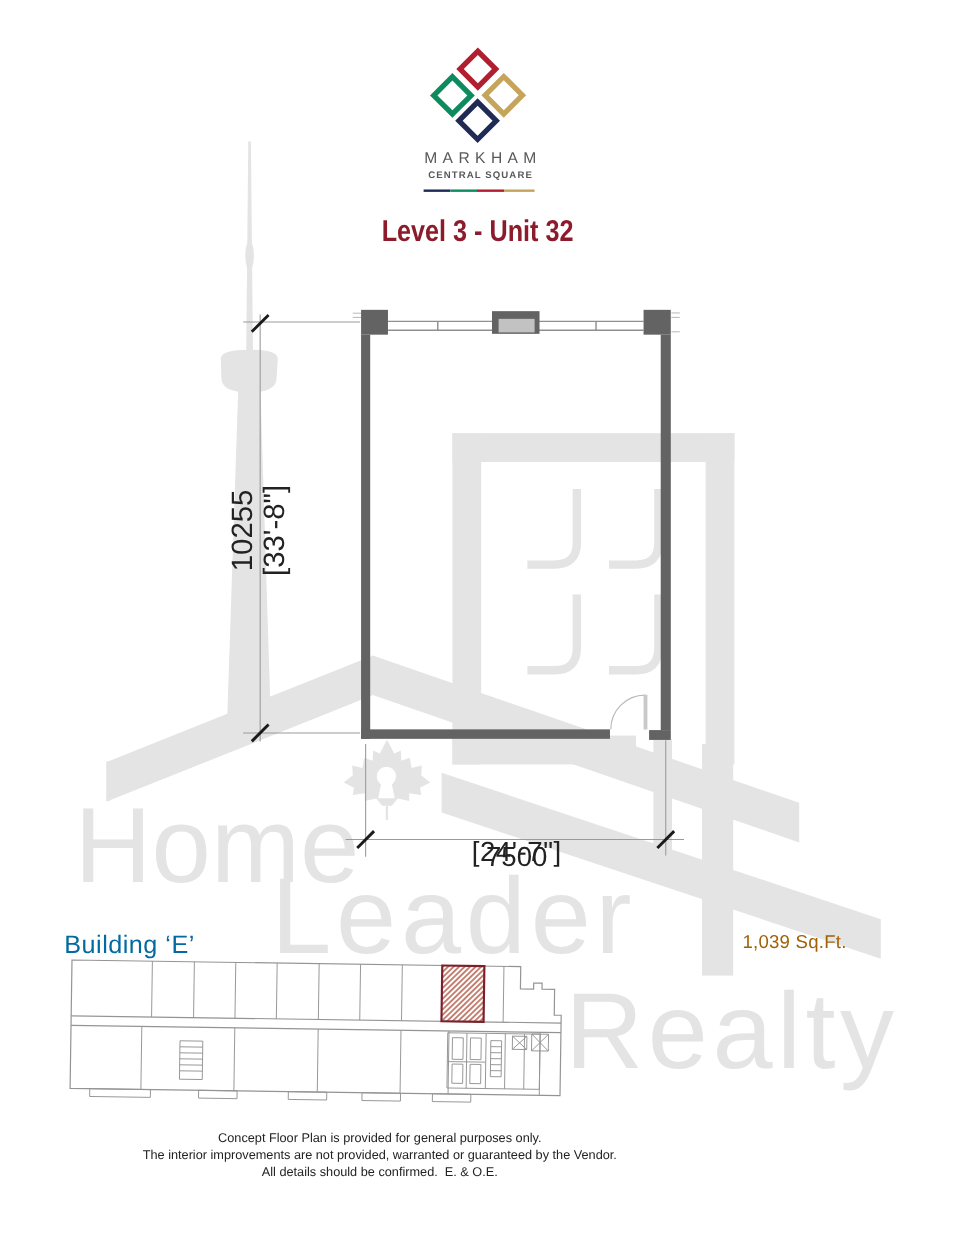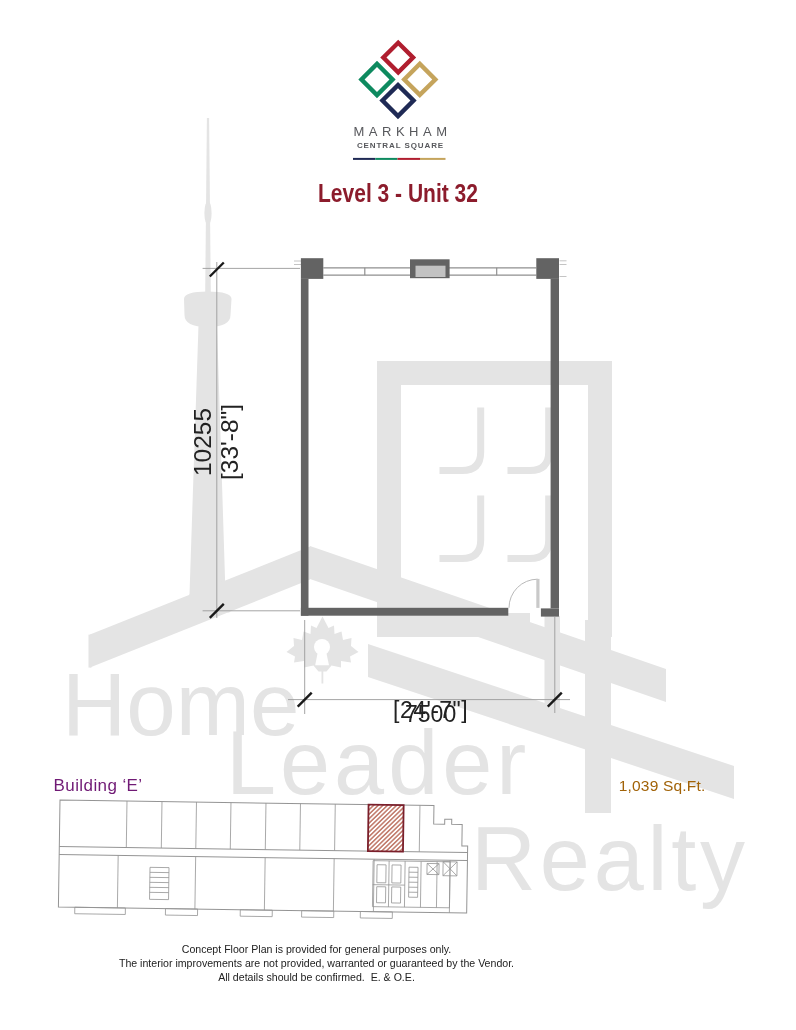--- a/index.html
+++ b/index.html
@@ -184,17 +184,17 @@
 
 <div class="t" style="left:4.5px;top:124px;width:796px;text-align:center;color:#57585c;font-size:13px;letter-spacing:4.5px;">MARKHAM</div>
 <div class="t" style="left:2.5px;top:141px;width:796px;text-align:center;color:#57585c;font-size:8px;font-weight:bold;letter-spacing:0.9px;">CENTRAL SQUARE</div>
 <div class="t" style="left:0;top:179px;width:796px;text-align:center;color:#8C1C2C;font-size:25px;font-weight:bold;transform:scaleX(0.84);">Level 3 - Unit 32</div>
 
 <div class="t" style="left:202.8px;top:442px;transform:translate(-50%,-50%) rotate(-90deg);color:#222;font-size:24.5px;">10255</div>
 <div class="t" style="left:229.8px;top:442px;transform:translate(-50%,-50%) rotate(-90deg);color:#222;font-size:24.5px;">[33'-8"]</div>
 <div class="t" style="left:430.6px;top:686px;transform:translate(-50%,-50%);color:#222;font-size:23px;margin-top:28px;">7500</div>
 <div class="t" style="left:430.6px;top:709.6px;transform:translate(-50%,-50%);color:#222;font-size:23px;letter-spacing:0.45px;">[24'-7"]</div>
 
-<div class="t" style="left:53.6px;top:775.8px;color:#701a75;font-size:17px;letter-spacing:0.4px;">Building ‘E’</div>
+<div class="t" style="left:53.6px;top:775.8px;color:#0369a1;font-size:21px;letter-spacing:0.4px;">Building ‘E’</div>
 <div class="t" style="left:618.7px;top:776.5px;color:#a16207;font-size:15.5px;letter-spacing:0.2px;">1,039 Sq.Ft.</div>
 
 <div class="t" style="left:0;top:941.5px;width:633px;text-align:center;color:#222;font-size:10.6px;line-height:14.2px;">Concept Floor Plan is provided for general purposes only.<br>The interior improvements are not provided, warranted or guaranteed by the Vendor.<br>All details should be confirmed.&nbsp; E. &amp; O.E.</div>
 </div>
 
 </body></html>

